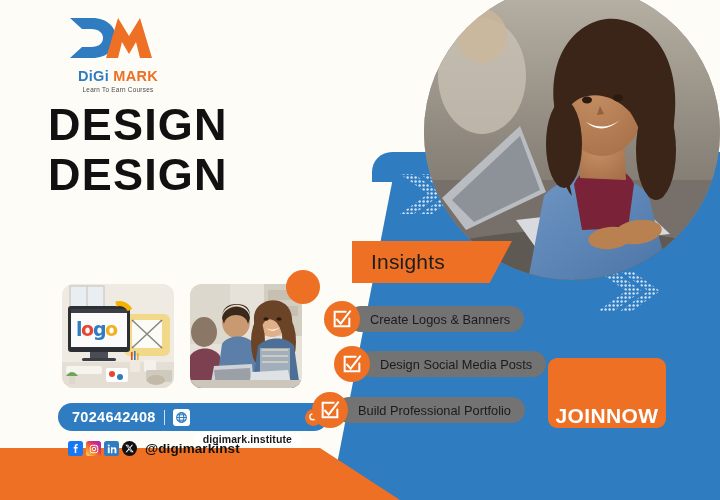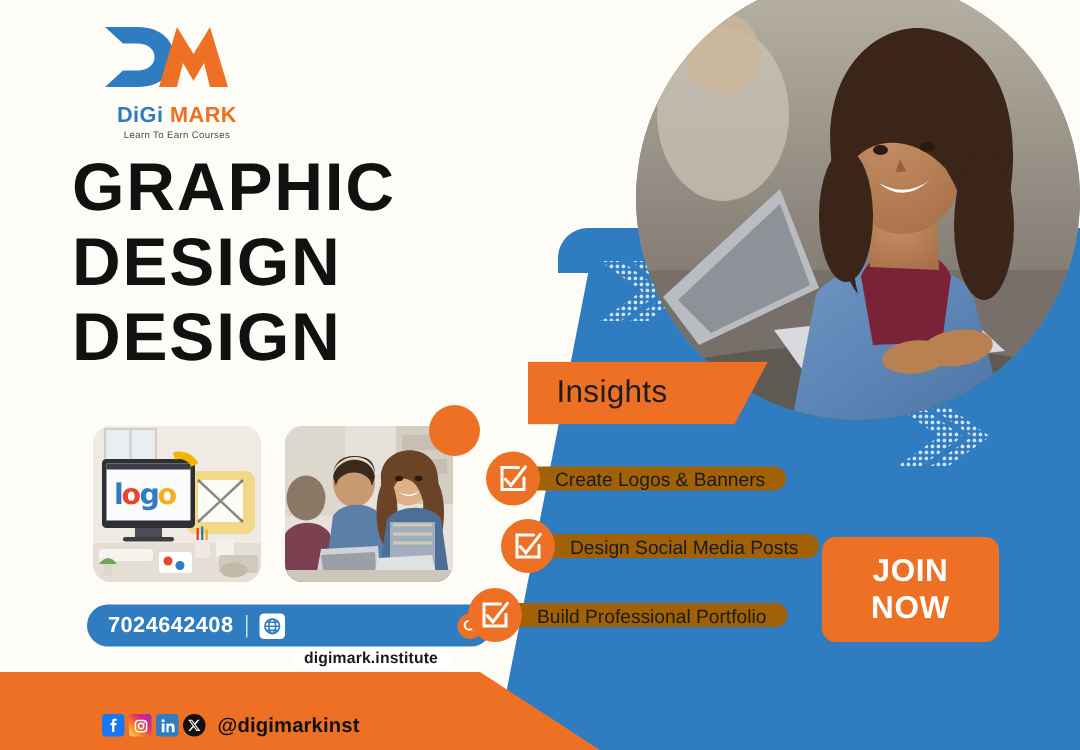--- a/index.html
+++ b/index.html
@@ -140,47 +140,47 @@
   #feature-1{ left:334px; top:346px; }
   #feature-2{ left:312px; top:392px; }
 
   .feature-icon{
     width:36px; height:36px; border-radius:50%;
     background:#ED7024; flex:none;
     display:flex; align-items:center; justify-content:center;
     position:relative; z-index:2;
   }
   .feature-pill{
-    background:#a16207; border-radius:13px;
-    height:16px; display:flex; align-items:center;
+    background:#737373; border-radius:13px;
+    height:26px; display:flex; align-items:center;
     padding:0 14px 0 22px; margin-left:-12px;
     font-size:12.8px; color:#1b1b1b;
     white-space:nowrap;
   }
 
   
   .join-btn{
     position:absolute; left:548px; top:358px;
     width:118px; height:70px;
     background:#ED7024; border-radius:9px;
-    display:flex; flex-direction:column;
-    align-items:center; justify-content:center;
+    display:flex; flex-direction:row;
+    align-items:flex-end; justify-content:center;
     color:#fff; font-weight:bold; font-size:21px;
     line-height:25px; letter-spacing:.4px;
   }
 
   
   .bottom-bar{
     position:absolute; left:0; top:448px;
     width:400px; height:52px;
     background:#ED7024;
     clip-path:polygon(0% 0%, 80% 0%, 100% 100%, 0% 100%);
   }
   .social{
-    position:absolute; left:68px; top:476px;
+    position:absolute; left:68px; top:441px;
     display:flex; align-items:center; gap:3px;
   }
   .soc-ico{
     width:15px; height:15px; border-radius:2.5px;
     display:flex; align-items:center; justify-content:center;
     flex:none;
   }
   .soc-fb{ background:#1877F2; }
   .soc-ig{ background:linear-gradient(45deg,#FEDA75,#FA7E1E,#D62976,#962FBF); }
   .soc-li{ background:#2F7CC0; }
@@ -278,21 +278,20 @@
                L16 33 L25 33 C33 33 37 29 37 24 C37 19 33 15 25 15 L16 15 Z" fill="#2F7CC0"></path>
       <path d="M40 44 L52 4 L63 22 L74 4 L86 44 L74 44 L70 28 L63 40 L56 28 L52 44 Z" fill="#ED7024"></path>
     </svg>
     <div class="logo-name">
       <span class="d">DiGi</span><span> </span><span class="m">MARK</span>
     </div>
     <div class="logo-tag">Learn To Earn Courses</div>
   </div>
 
   <div class="headline">
-    <div>GRAPHIC</div>
     <div>DESIGN</div>
     <div>DESIGN</div>
   </div>
 
   <div class="photo-card" id="photo-1">
     <svg viewBox="0 0 112 104" preserveAspectRatio="xMidYMid slice">
       <rect width="112" height="104" fill="#efeae2"></rect>
       <rect x="8" y="2" width="34" height="34" fill="#e9eef3"></rect>
       <rect x="8" y="2" width="34" height="34" fill="none" stroke="#d4cfc6" stroke-width="1.5"></rect>
       <line x1="25" y1="2" x2="25" y2="36" stroke="#d4cfc6" stroke-width="1.5"></line>

